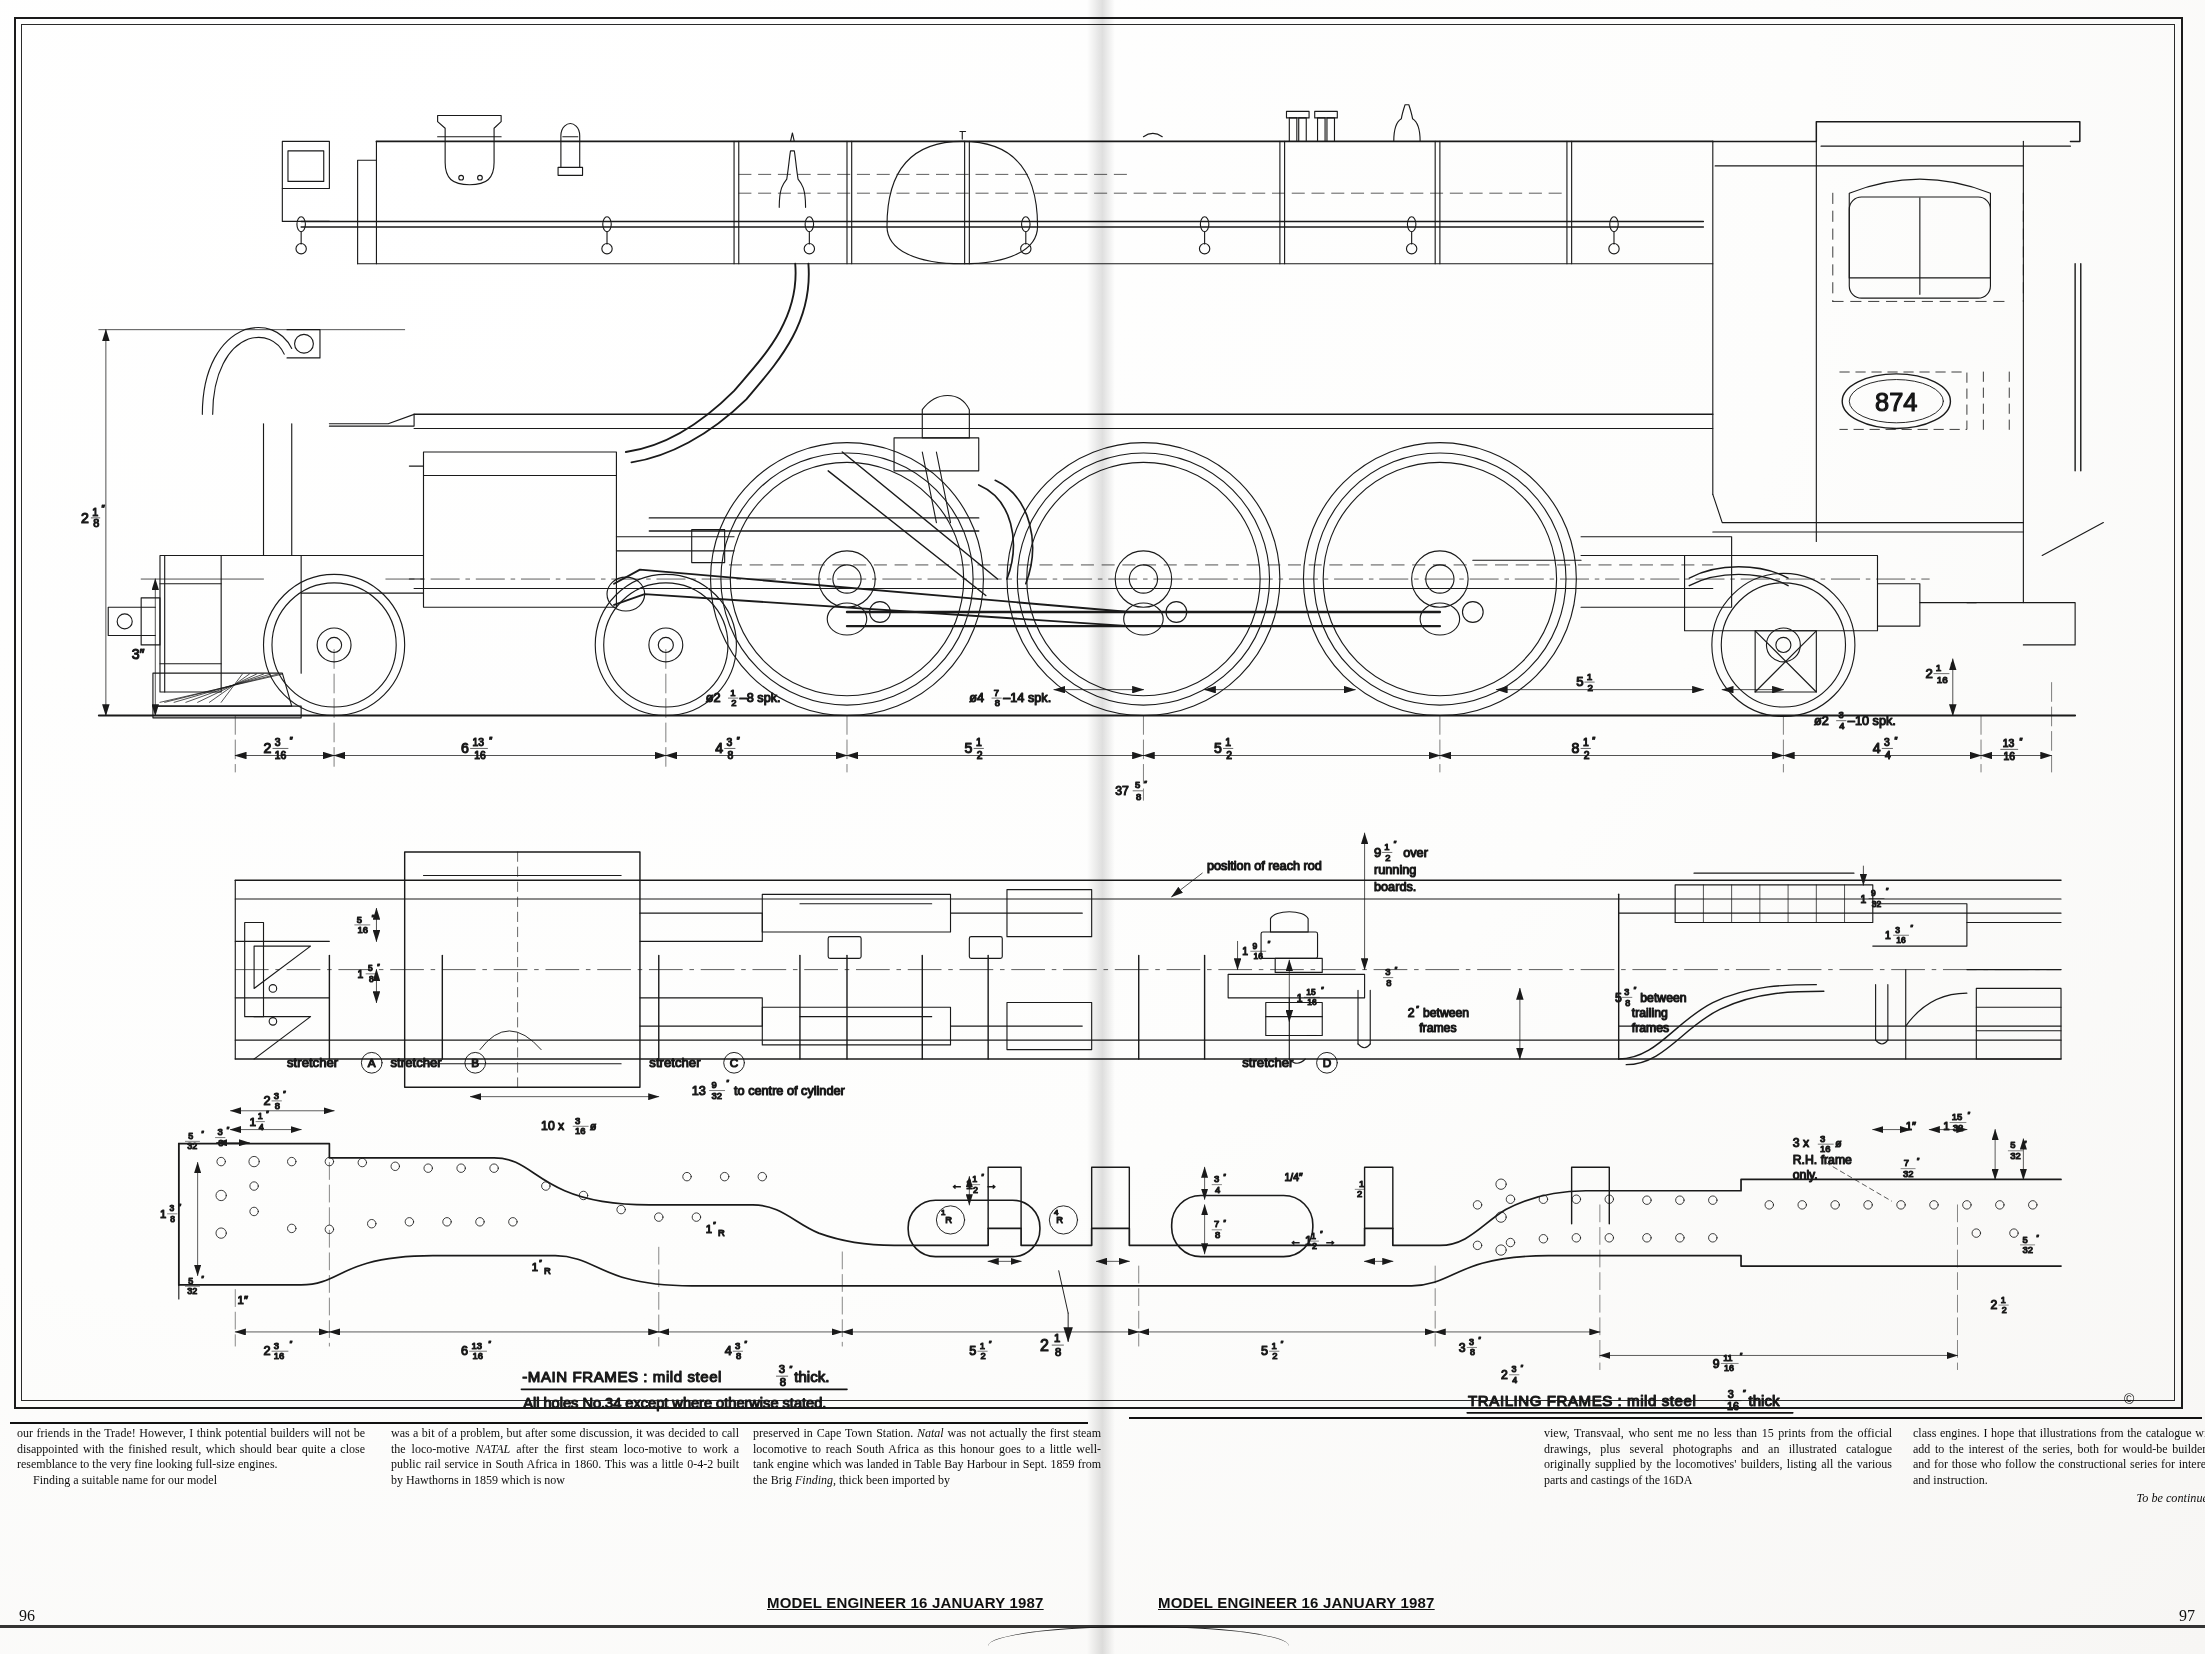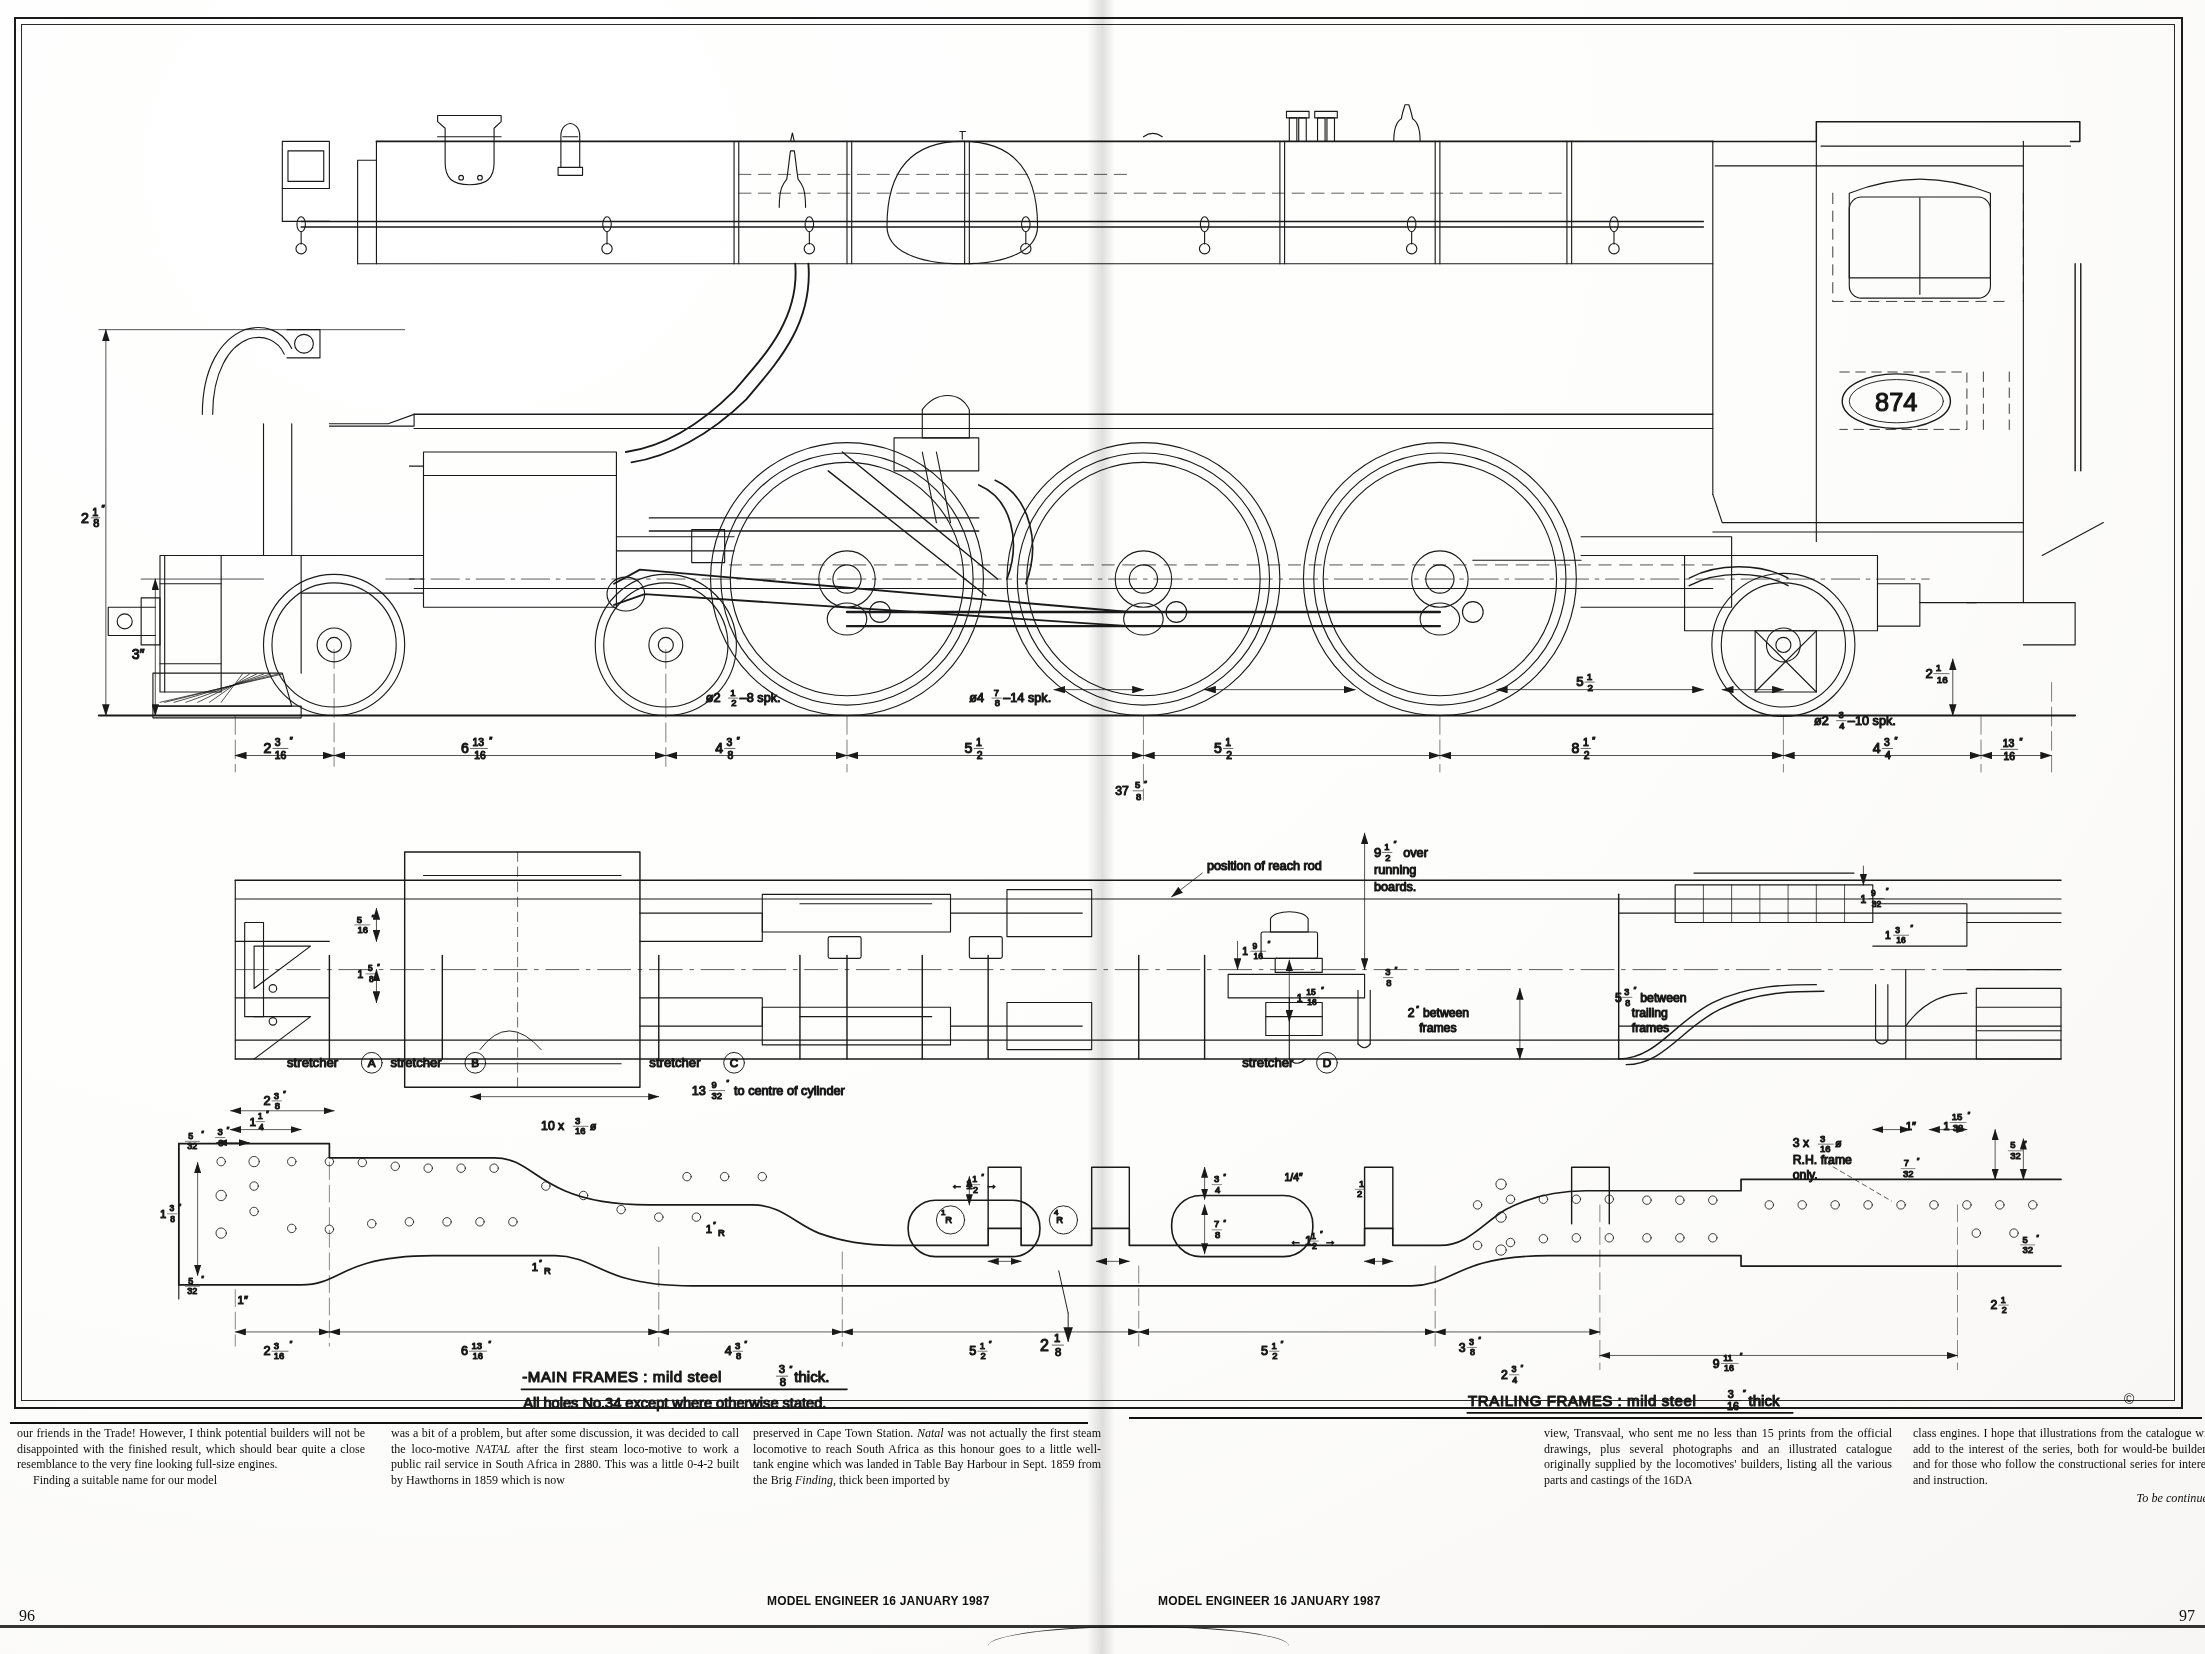--- a/index.html
+++ b/index.html
@@ -40,21 +40,21 @@
   .col .ital{font-style:italic;}
   .col.c1{left:17px;}
   .col.c2{left:391px;}
   .col.c3{left:753px;}
   .col.c4{left:1167px;}
   .col.c5{left:1544px;}
   .col.c6{left:1913px;width:301px;}
 
   .rule{position:absolute;height:2.4px;background:#111;}
   .footer{position:absolute;font-family:"Liberation Sans",sans-serif;
-          font-size:12px;font-weight:600;letter-spacing:0.2px;color:#101010;}
+          font-size:15px;font-weight:600;letter-spacing:0.2px;color:#101010;text-decoration:underline;}
   .pagenum{position:absolute;font-family:"Liberation Serif",serif;font-size:16px;color:#101010;margin-top:16px;}
   .tbc{font-family:"Liberation Serif",serif;font-style:italic;font-size:12.2px;text-align:right;display:block;margin-top:2.8px;}
 
   .copymark{position:absolute;font-size:14px;color:#111;}
 
   
   .curl{position:absolute;left:988px;top:1626px;width:301px;height:19px;
         border-top:1.9px solid #151515;border-radius:50%/100% 100% 0 0;opacity:.9;}
 </style>
 </head>
@@ -1009,21 +1009,21 @@
   <div class="rule" style="left:1129px;top:1417px;width:1073px;"></div>
 
   <div class="article">
 
     <div class="col c1">
       <p>our friends in the Trade! However, I think potential builders will not be disappointed with the finished result, which should bear quite a close resemblance to the very fine looking full-size engines.</p>
       <p class="ind">Finding a suitable name for our model</p>
     </div>
 
     <div class="col c2">
-      <p><span>was a bit of a problem, but after some discussion, it was decided to call the loco-motive </span><span class="ital">NATAL</span><span> after the first steam loco-motive to work a public rail service in South Africa in 2880. This was a little 0-4-2 built by Hawthorns in 1859 which is now</span></p>
+      <p><span>was a bit of a problem, but after some discussion, it was decided to call the loco-motive </span><span class="ital">NATAL</span><span> after the first steam loco-motive to work a public rail service in South Africa in 1860. This was a little 0-4-2 built by Hawthorns in 1859 which is now</span></p>
     </div>
 
     <div class="col c3">
       <p><span>preserved in Cape Town Station. </span><span class="ital">Natal</span><span> was not actually the first steam locomotive to reach South Africa as this honour goes to a little well-tank engine which was landed in Table Bay Harbour in Sept. 1859 from the Brig </span><span class="ital">Finding</span><span>, thick been imported by</span></p>
     </div>
 
 
     <div class="col c5">
       <p>view, Transvaal, who sent me no less than 15 prints from the official drawings, plus several photographs and an illustrated catalogue originally supplied by the locomotives' builders, listing all the various parts and castings of the 16DA</p>
     </div>

